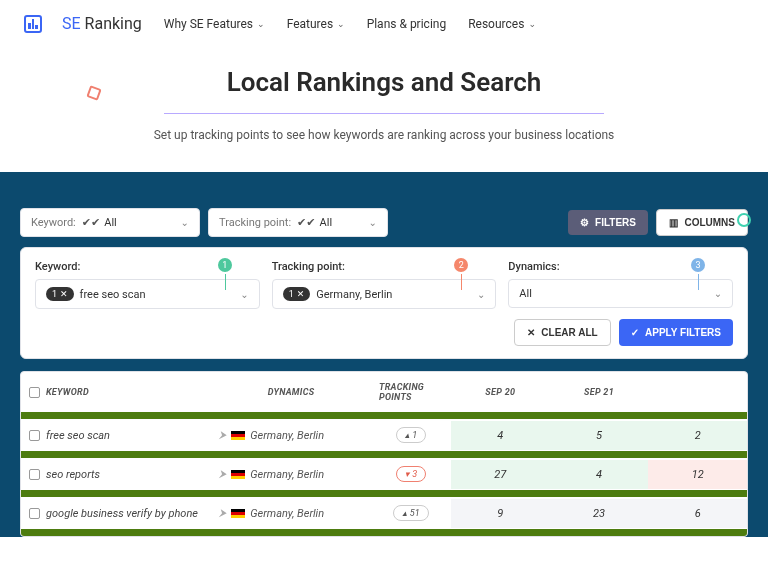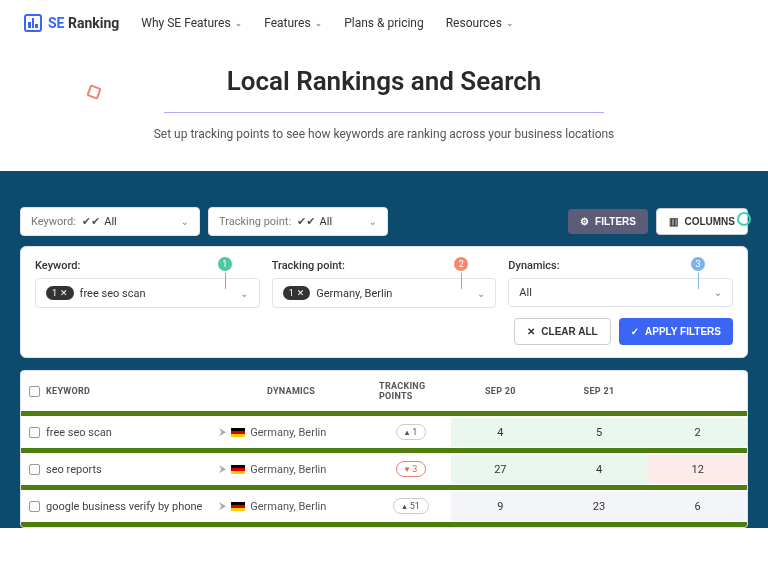--- a/index.html
+++ b/index.html
@@ -1,18 +1,18 @@
 <!DOCTYPE html>
 <html><head>
 <meta charset="utf-8">
 <style>
 * { box-sizing: border-box; margin: 0; padding: 0; }
 body { font-family: -apple-system, BlinkMacSystemFont, "Segoe UI", Roboto, sans-serif; background: #fff; width: 768px; height: 562px; overflow: hidden; font-size: 12px; color: #333; }
 .topnav { display: flex; align-items: center; padding: 14px 24px; gap: 22px; }
-.logo { display: flex; align-items: center; gap: 6px; font-weight: 700; font-size: 14px; }
+.logo { display: flex; align-items: center; gap: 20px; font-weight: 400; font-size: 16px; }
 .logo-icon { width: 18px; height: 18px; border: 2px solid #3b66f5; border-radius: 3px; display: flex; align-items: flex-end; justify-content: center; gap: 1px; padding: 2px; }
 .logo-icon span { width: 3px; background: #3b66f5; display: block; }
 .logo-icon span:nth-child(1){ height: 6px; } .logo-icon span:nth-child(2){ height: 10px; } .logo-icon span:nth-child(3){ height: 4px; }
 .nav-link { font-size: 12px; color: #333; cursor: pointer; display: flex; align-items: center; gap: 4px; }
 .chev { font-size: 9px; color: #666; }
 .hero { text-align: center; padding: 20px 60px 30px; position: relative; }
 .hero h1 { font-size: 26px; font-weight: 600; color: #2a2a2a; margin-bottom: 16px; }
 .hero-line { width: 440px; height: 1px; background: #b8a9ff; margin: 0 auto 14px; }
 .hero p { font-size: 12px; color: #555; }
 .deco { position: absolute; left: 88px; top: 40px; width: 12px; height: 12px; border: 2px solid #f08070; transform: rotate(20deg); border-radius: 2px; }
@@ -35,21 +35,21 @@
 .badge-num { position: absolute; right: 28px; top: -2px; width: 14px; height: 14px; border-radius: 50%; font-size: 9px; color: #fff; display: flex; align-items: center; justify-content: center; }
 .pointer { width: 1px; height: 16px; background: currentColor; margin: 0 auto; position: absolute; right: 34px; top: 14px; }
 .b1 { background: #4ec89d; } .p1 { color: #4ec89d; }
 .b2 { background: #f5876b; } .p2 { color: #f5876b; }
 .b3 { background: #7fb4e8; } .p3 { color: #7fb4e8; }
 .chip { background: #333; color: #fff; border-radius: 8px; padding: 2px 6px; font-size: 9px; display: inline-flex; align-items: center; gap: 3px; }
 .filter-actions { display: flex; justify-content: flex-end; gap: 8px; margin-top: 10px; }
 .columns-ring { position: relative; }
 .columns-ring::after { content: ""; position: absolute; right: -4px; top: 3px; width: 10px; height: 10px; border: 2px solid #3fd1b0; border-radius: 50%; }
 .table { background: #fff; border: 1px solid #e0e2e8; border-radius: 4px; margin-top: 12px; overflow: hidden; }
-.tr { display: grid; grid-template-columns: 190px 160px 80px 1fr 1fr 1fr; align-items: center; border-bottom: 5px solid #4d7c0f; min-height: 36px; }
+.tr { display: grid; grid-template-columns: 190px 160px 80px 1fr 1fr 1fr; align-items: center; border-bottom: 7px solid #4d7c0f; min-height: 36px; font-style: italic; }
 .th { font-size: 9px; font-weight: 700; color: #555; text-transform: uppercase; padding: 10px 8px; letter-spacing: 0.3px; }
 .td { padding: 8px; font-size: 11px; color: #444; }
 .kw { display: flex; align-items: center; gap: 6px; }
 .cbox { width: 11px; height: 11px; border: 1.5px solid #999; border-radius: 2px; }
 .tp { display: flex; align-items: center; gap: 5px; color: #555; }
 .nav-icon { font-size: 10px; color: #aaa; }
 .flag { width: 14px; height: 9px; position: relative; background: linear-gradient(to bottom, #000 33%, #dd0000 33%, #dd0000 66%, #ffce00 66%); }
 .dyn { display: flex; justify-content: center; }
 .dyn-pill { border: 1px solid #ccc; border-radius: 10px; padding: 2px 8px; font-size: 9px; display: flex; align-items: center; gap: 3px; color: #555; }
 .dyn-pill.red { border-color: #f08070; color: #e05a48; }

